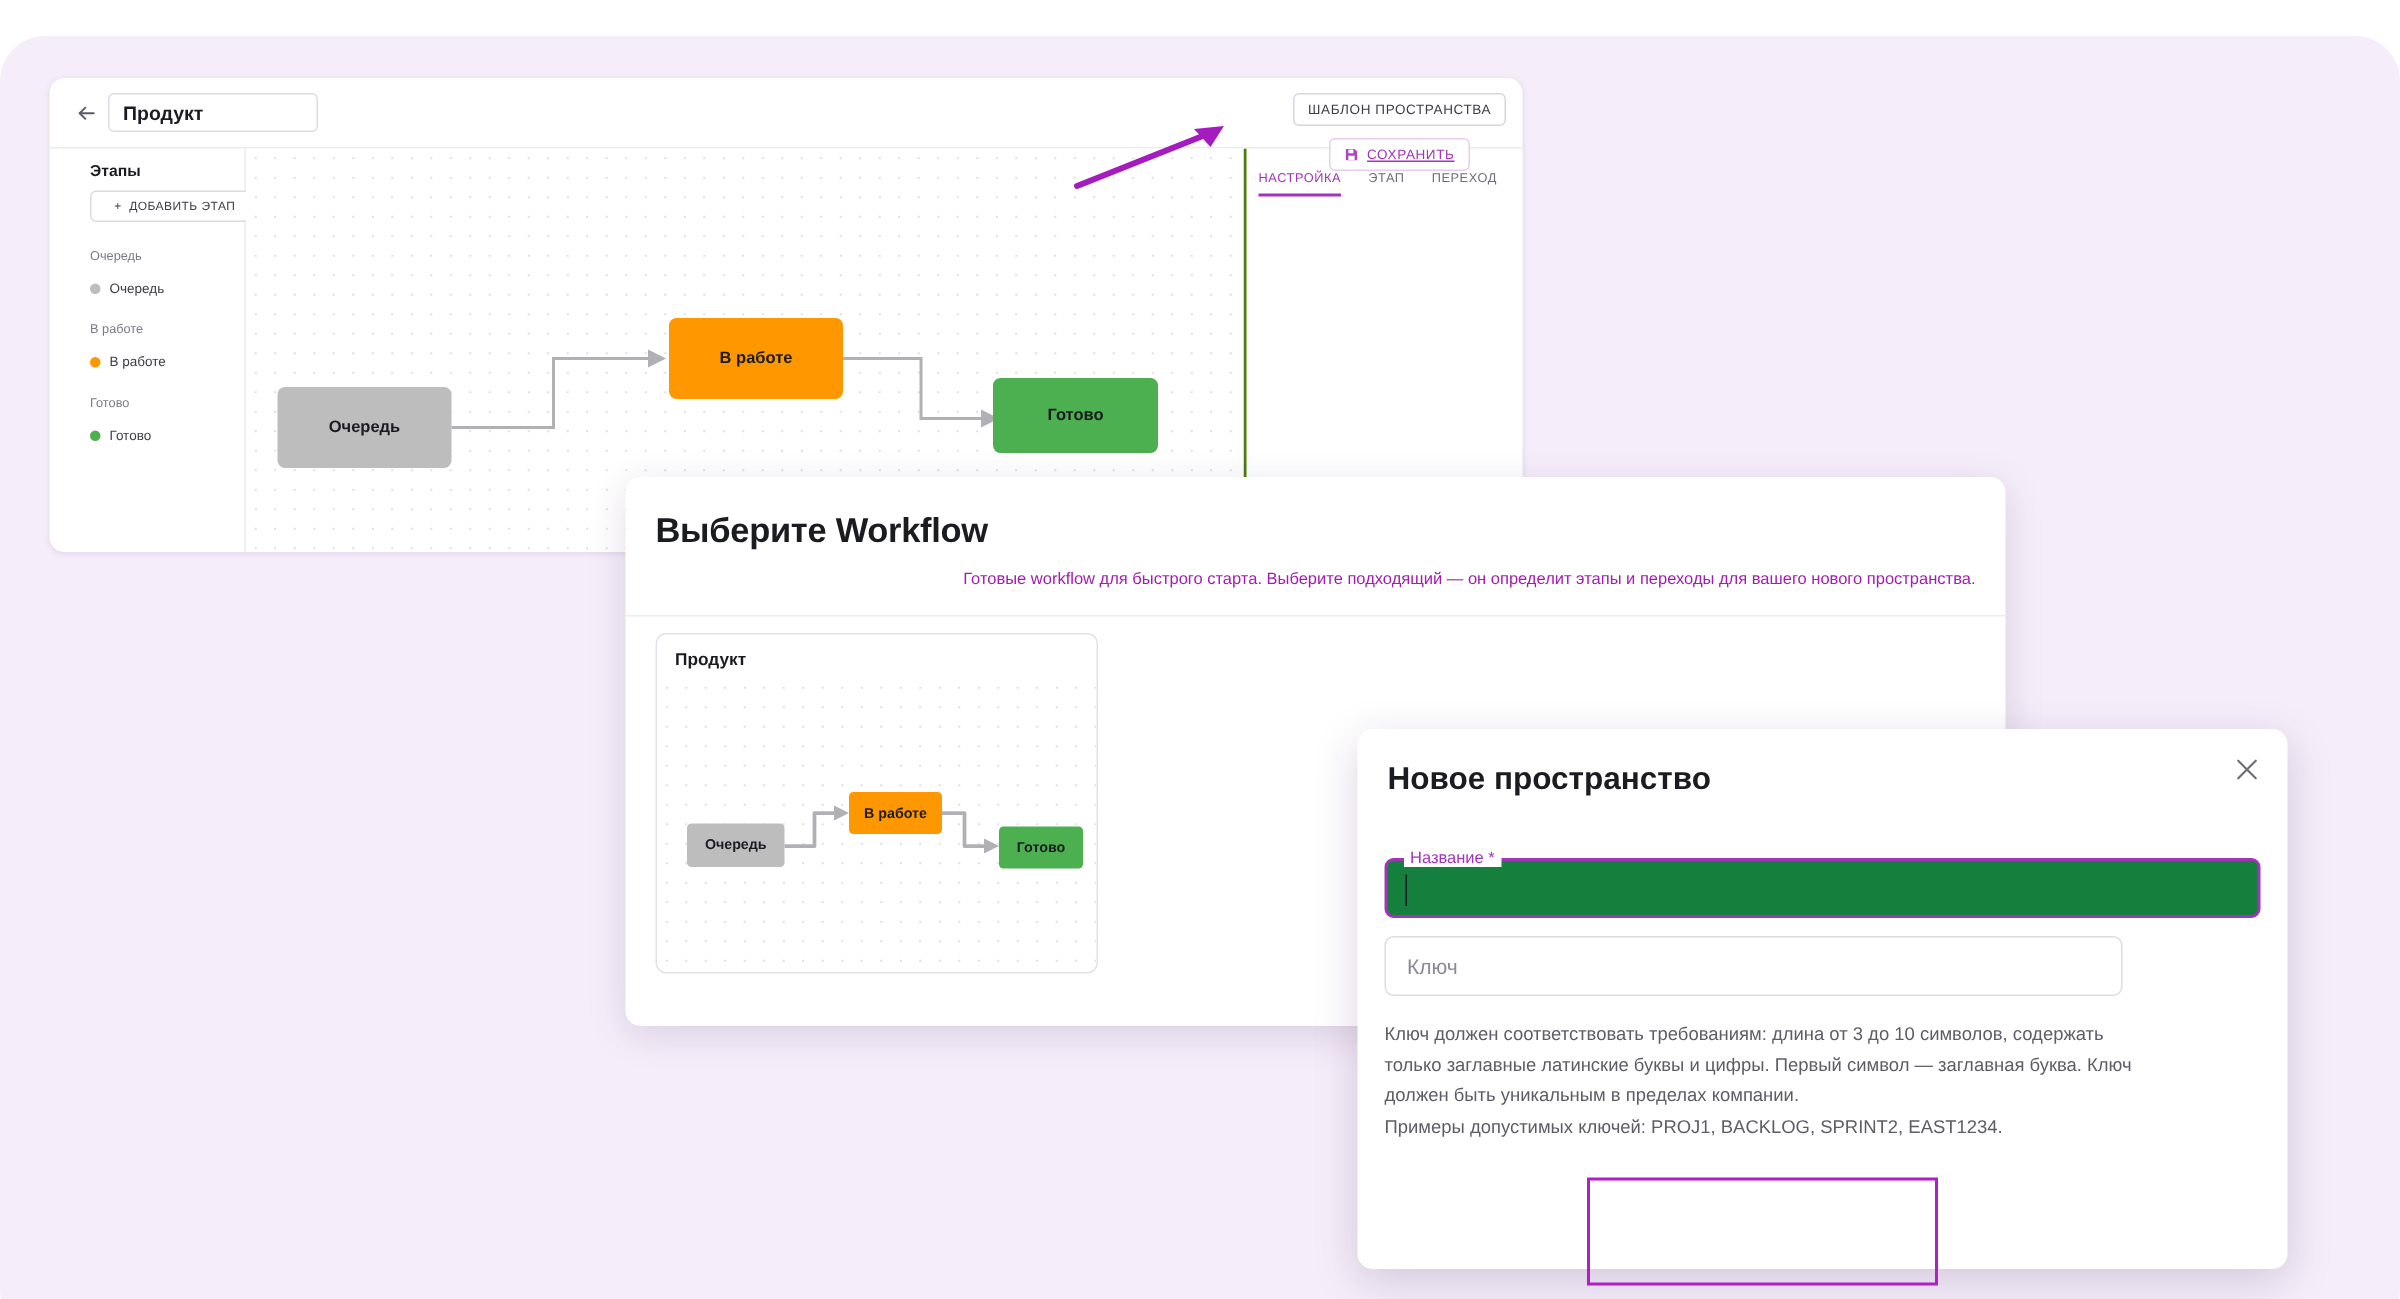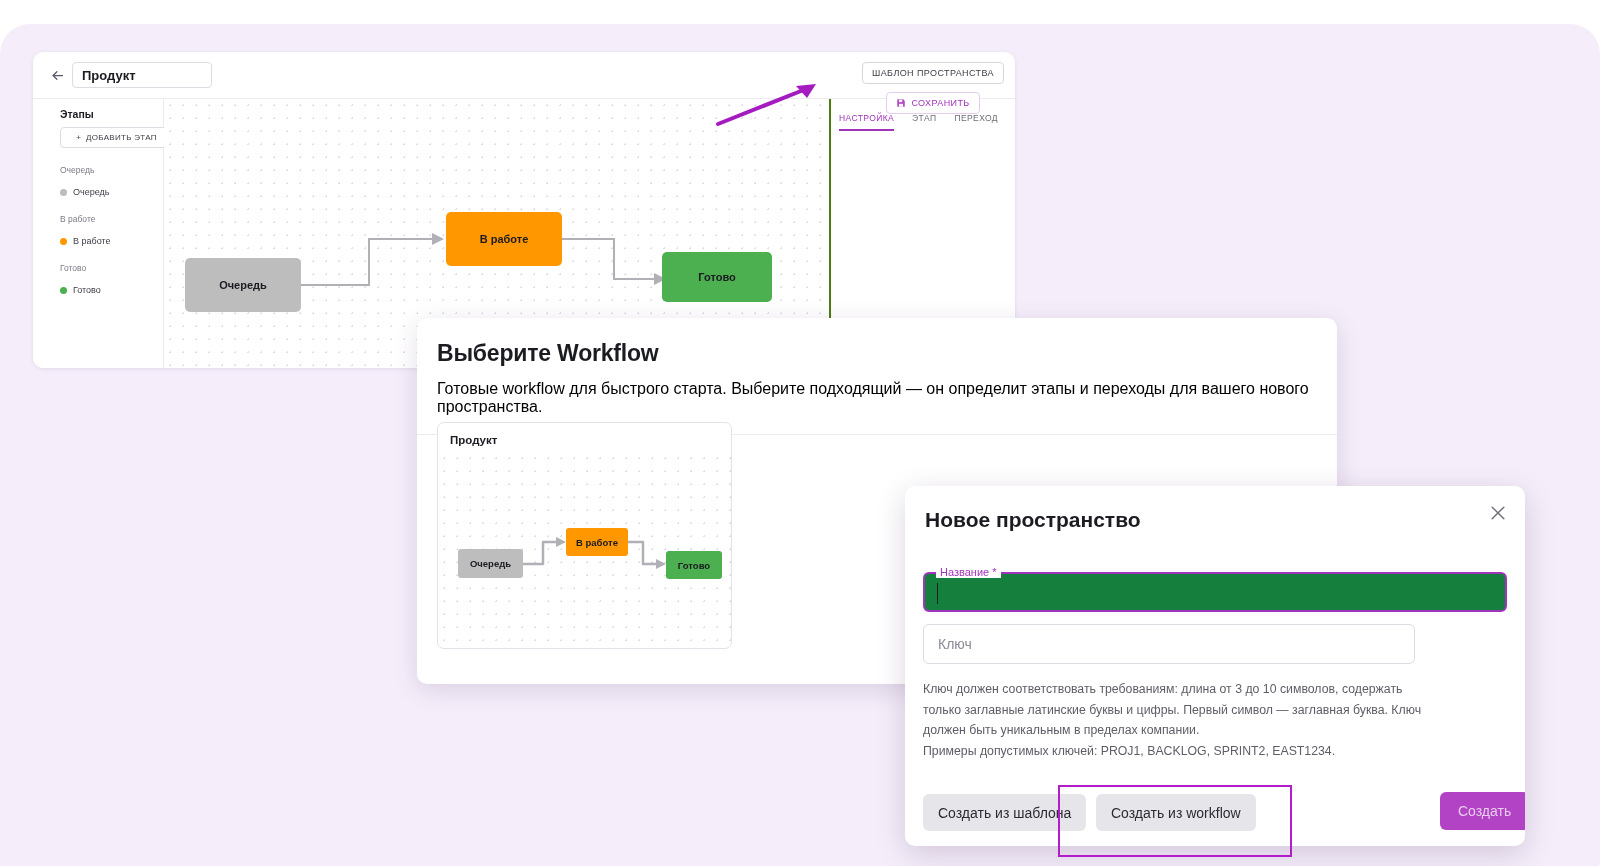--- a/index.html
+++ b/index.html
@@ -60,20 +60,21 @@
     display:flex; align-items:center;
     cursor:pointer;
   }
   .btn-save {
     height:22px; padding:0 9px;
     border:1px solid #e6cdee; border-radius:4px;
     background:#fff;
     font-size:9px; letter-spacing:.4px; color:#a233bc;
     display:flex; align-items:center; gap:5px;
     cursor:pointer;
+    text-decoration:underline;
   }
   .save-ico { width:10px; height:10px; display:block; }
 
   .app-body { display:flex; height:269px; }
   .app-sidebar {
     width:131px; border-right:1px solid #ececf0;
     padding:9px 0 0 27px;
     background:#fff;
   }
   .side-head { font-size:10.5px; font-weight:bold; color:#1b1b22; margin-bottom:7px; }
@@ -117,21 +118,21 @@
   
   .wf-modal {
     position:absolute; left:417px; top:294px;
     width:920px; height:366px;
     background:#ffffff;
     border-radius:10px;
     box-shadow:0 6px 26px rgba(60,20,80,.14);
     overflow:hidden;
   }
   .wf-title { font-size:23px; font-weight:bold; color:#1b1b22; margin:22px 0 0 20px; letter-spacing:-.2px;}
-  .wf-desc { font-size:16px; color:#000000; margin:13px 20px 0 20px; }
+  .wf-desc { font-size:11px; color:#a21caf; margin:13px 20px 0 20px;text-align:right; }
   .wf-sep { height:1px; background:#ececf0; margin-top:18px; }
   .wf-card {
     position:absolute; left:20px; top:104px;
     width:295px; height:227px;
     border:1px solid #e2e2e8; border-radius:7px;
     background:#fff; overflow:hidden; cursor:pointer;
   }
   .wf-card-title { font-size:11.5px; font-weight:bold; color:#1b1b22; padding:11px 0 0 12px; }
   .wf-mini {
     position:absolute; left:0; top:29px; right:0; bottom:0;
@@ -364,28 +365,17 @@
       <span>Ключ</span>
     </div>
 
     <div class="hint">
       <div>Ключ должен соответствовать требованиям: длина от 3 до 10 символов, содержать</div>
       <div>только заглавные латинские буквы и цифры. Первый символ — заглавная буква. Ключ</div>
       <div>должен быть уникальным в пределах компании.</div>
       <div>Примеры допустимых ключей: PROJ1, BACKLOG, SPRINT2, EAST1234.</div>
     </div>
 
-    <div class="footer">
-      <button class="btn-grey" style="left:18px">
-        <span>Создать из шаблона</span>
-      </button>
-      <button class="btn-grey" style="left:191px">
-        <span>Создать из workflow</span>
-      </button>
-      <button class="btn-create">
-        <span>Создать</span>
-      </button>
-    </div>
   </div>
 
   <div class="highlight-box"></div>
 
 </div>
 
 </body></html>

